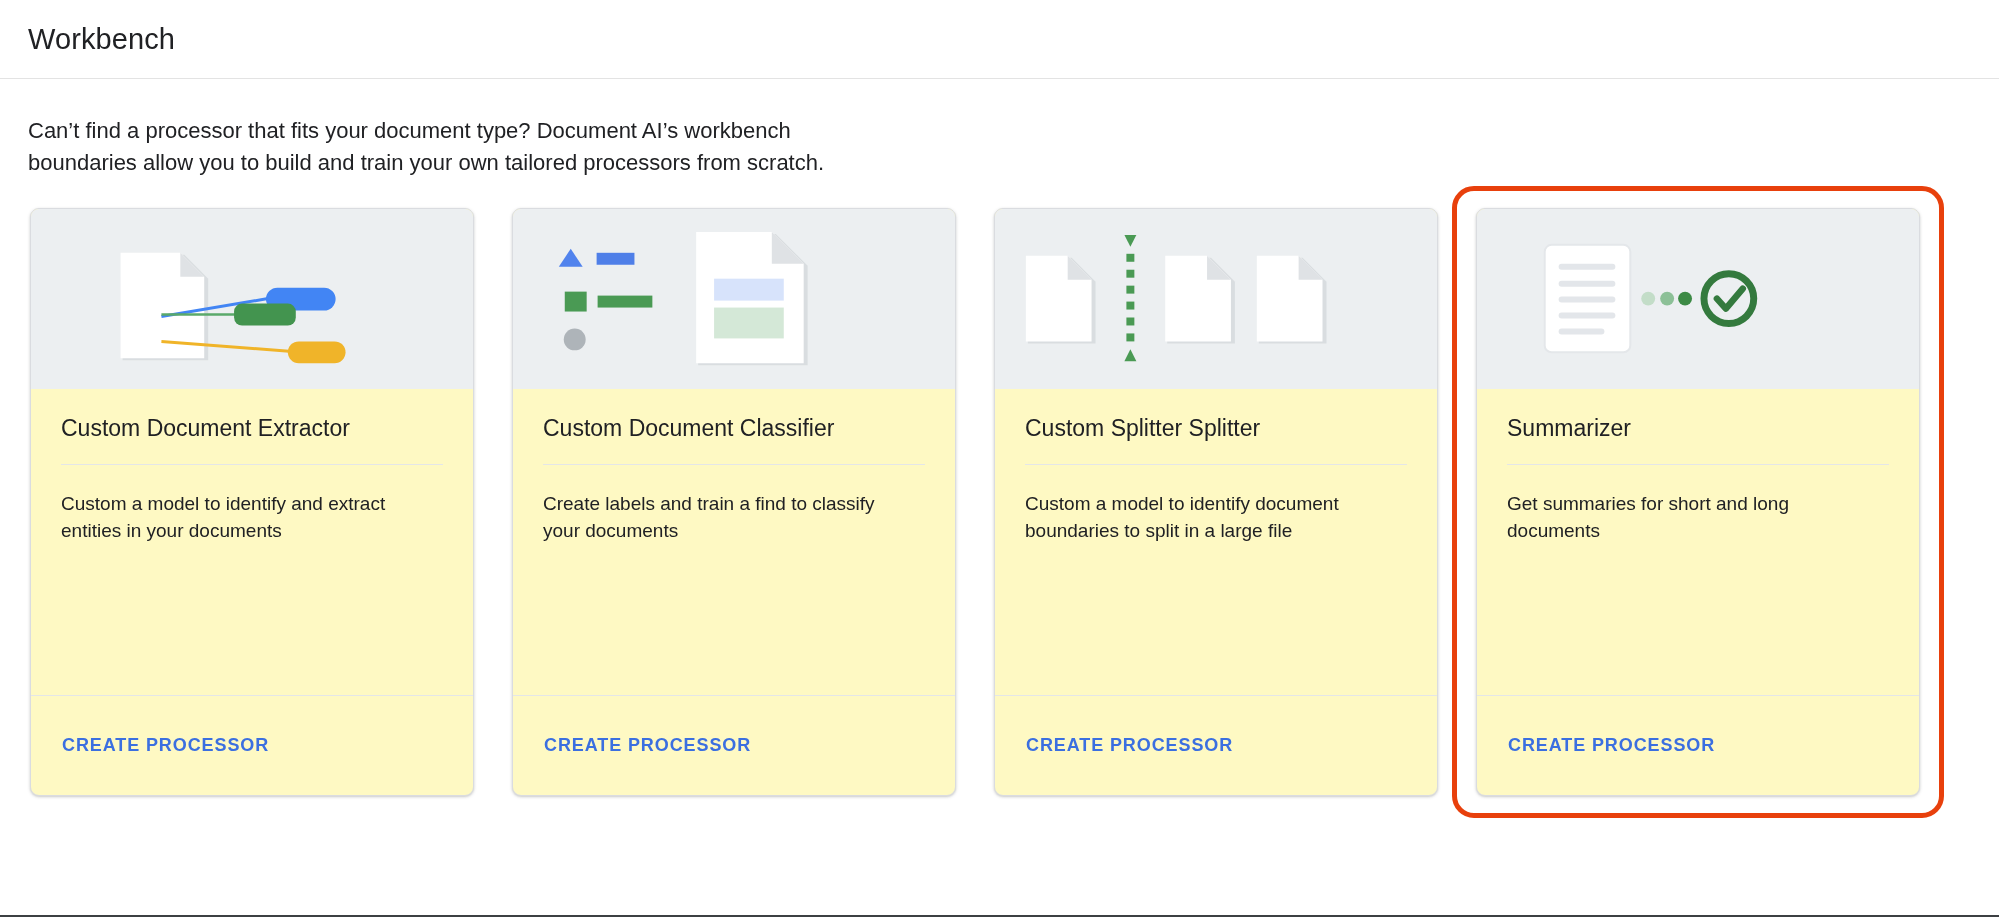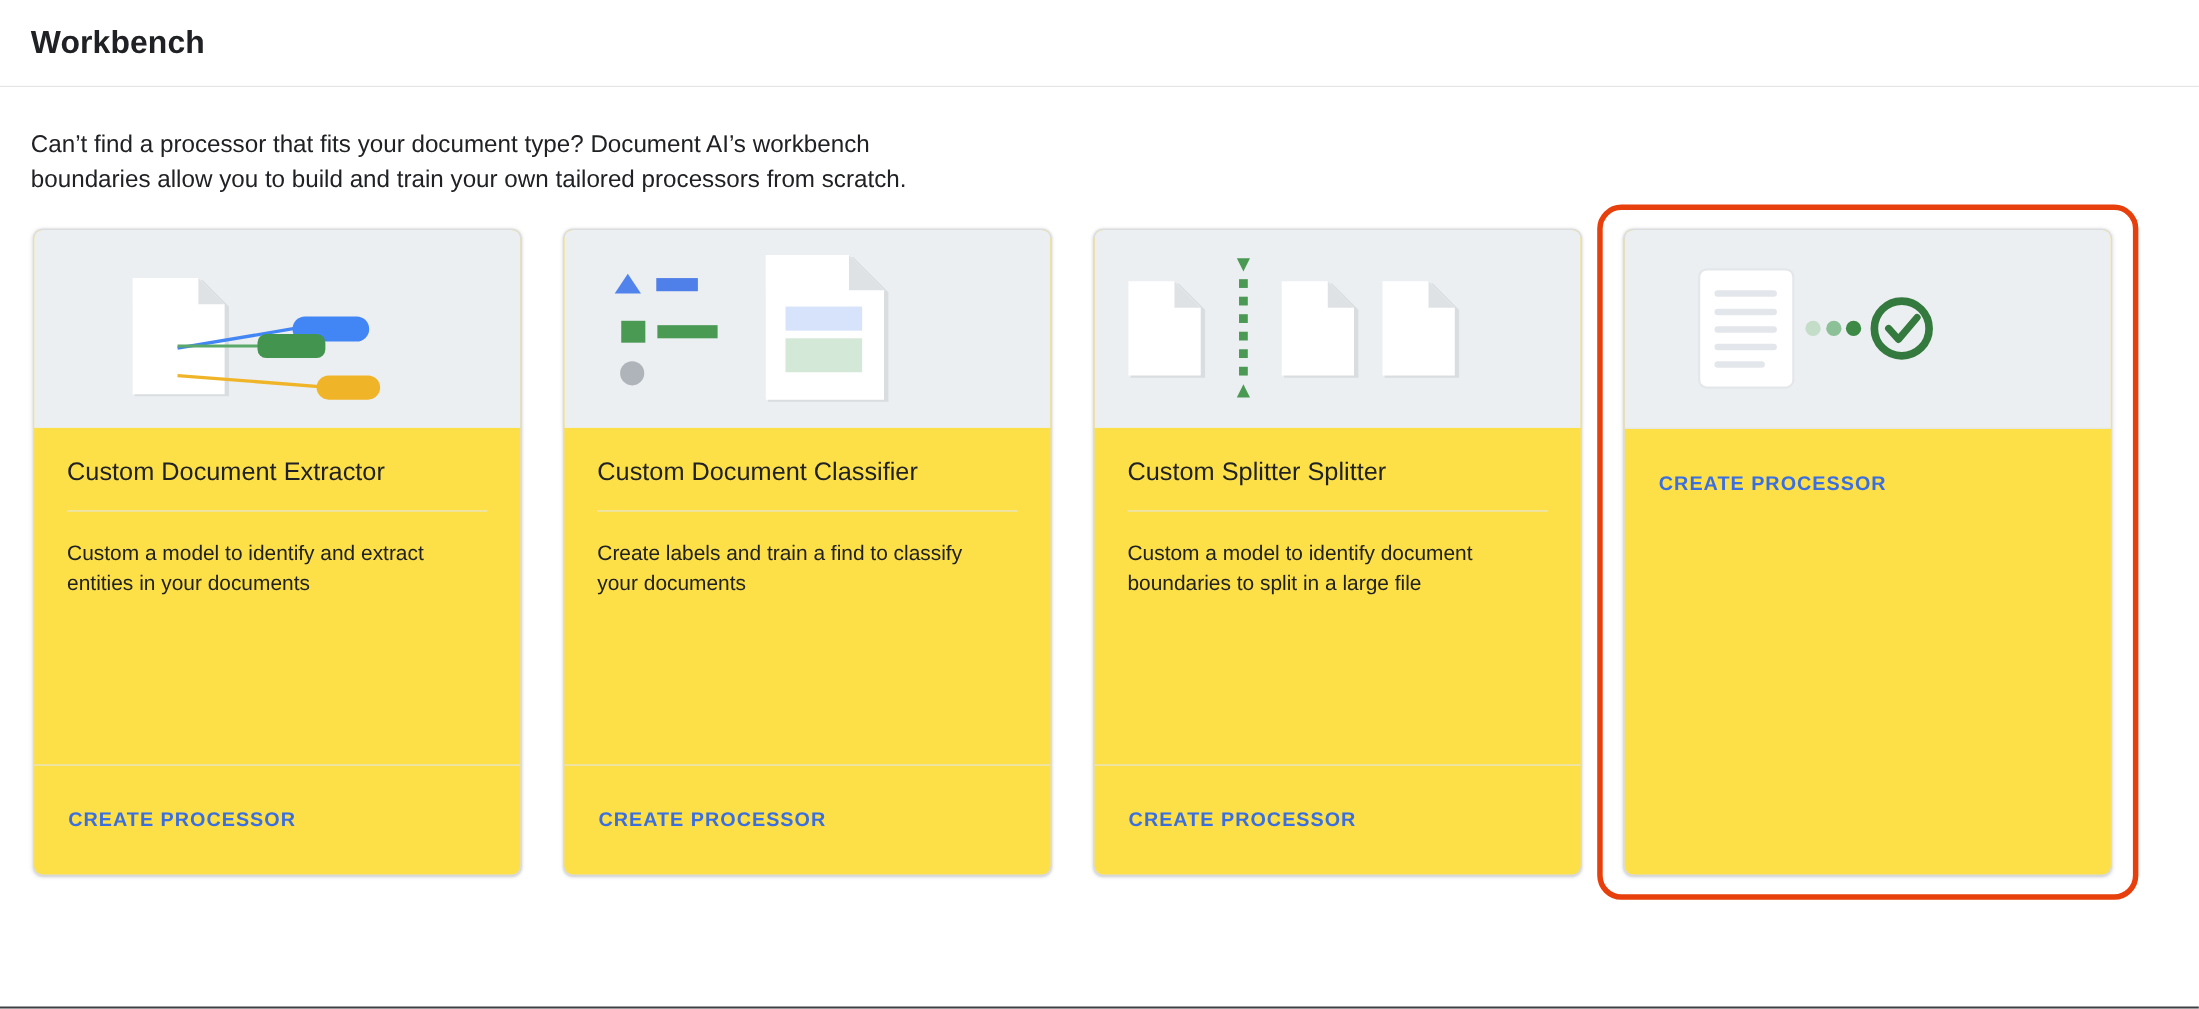--- a/index.html
+++ b/index.html
@@ -22,21 +22,21 @@
   
   .header {
     height: 79px;
     display: flex;
     align-items: center;
     padding-left: 28px;
     border-bottom: 1px solid #e3e3e3;
   }
   .header-title {
     font-size: 29px;
-    font-weight: 700;
+    font-weight: 400;
     color: #202124;
     letter-spacing: 0.1px;
   }
 
   
   .intro {
     margin: 36px 0 0 28px;
     font-size: 22px;
     line-height: 1.47;
     color: #202124;
@@ -62,21 +62,21 @@
   .highlight-ring {
     position: absolute;
     left: 0; top: 0; right: 0; bottom: 0;
     border: 5px solid #e8400c;
     border-radius: 22px;
     pointer-events: none;
   }
 
   .card {
     width: 444px;
-    background: #fde047;
+    background: #fef9c3;
     border: 1px solid #dadce0;
     border-radius: 9px;
     box-shadow: 0 1px 2px rgba(60,64,67,0.18), 0 1px 3px 1px rgba(60,64,67,0.08);
     overflow: hidden;
     display: flex;
     flex-direction: column;
     height: 588px;
   }
 
   .card-thumb {
@@ -277,20 +277,24 @@
             <rect x="82" y="120" width="46" height="6" rx="3" fill="#e3e6ea"></rect>
 
             <circle cx="172" cy="90" r="7" fill="#c3ddc8"></circle>
             <circle cx="191" cy="90" r="7" fill="#8cc097"></circle>
             <circle cx="209" cy="90" r="7" fill="#3c8a45"></circle>
 
             <circle cx="253" cy="90" r="25" fill="none" stroke="#347a3e" stroke-width="7"></circle>
             <path d="M241 90 l9 10 l17 -20" fill="none" stroke="#347a3e" stroke-width="6.5" stroke-linecap="round" stroke-linejoin="round"></path>
           </svg>
         </div>
+        <div class="card-body">
+          <div class="card-title">Summarizer</div>
+          <div class="card-desc">Get summaries for short and long documents</div>
+        </div>
         <div class="card-actions">
           <button class="create-btn">CREATE PROCESSOR</button>
         </div>
       </div>
     </div>
 
   </div>
 
   <div class="page-bottom-rule"></div>
 </div>

